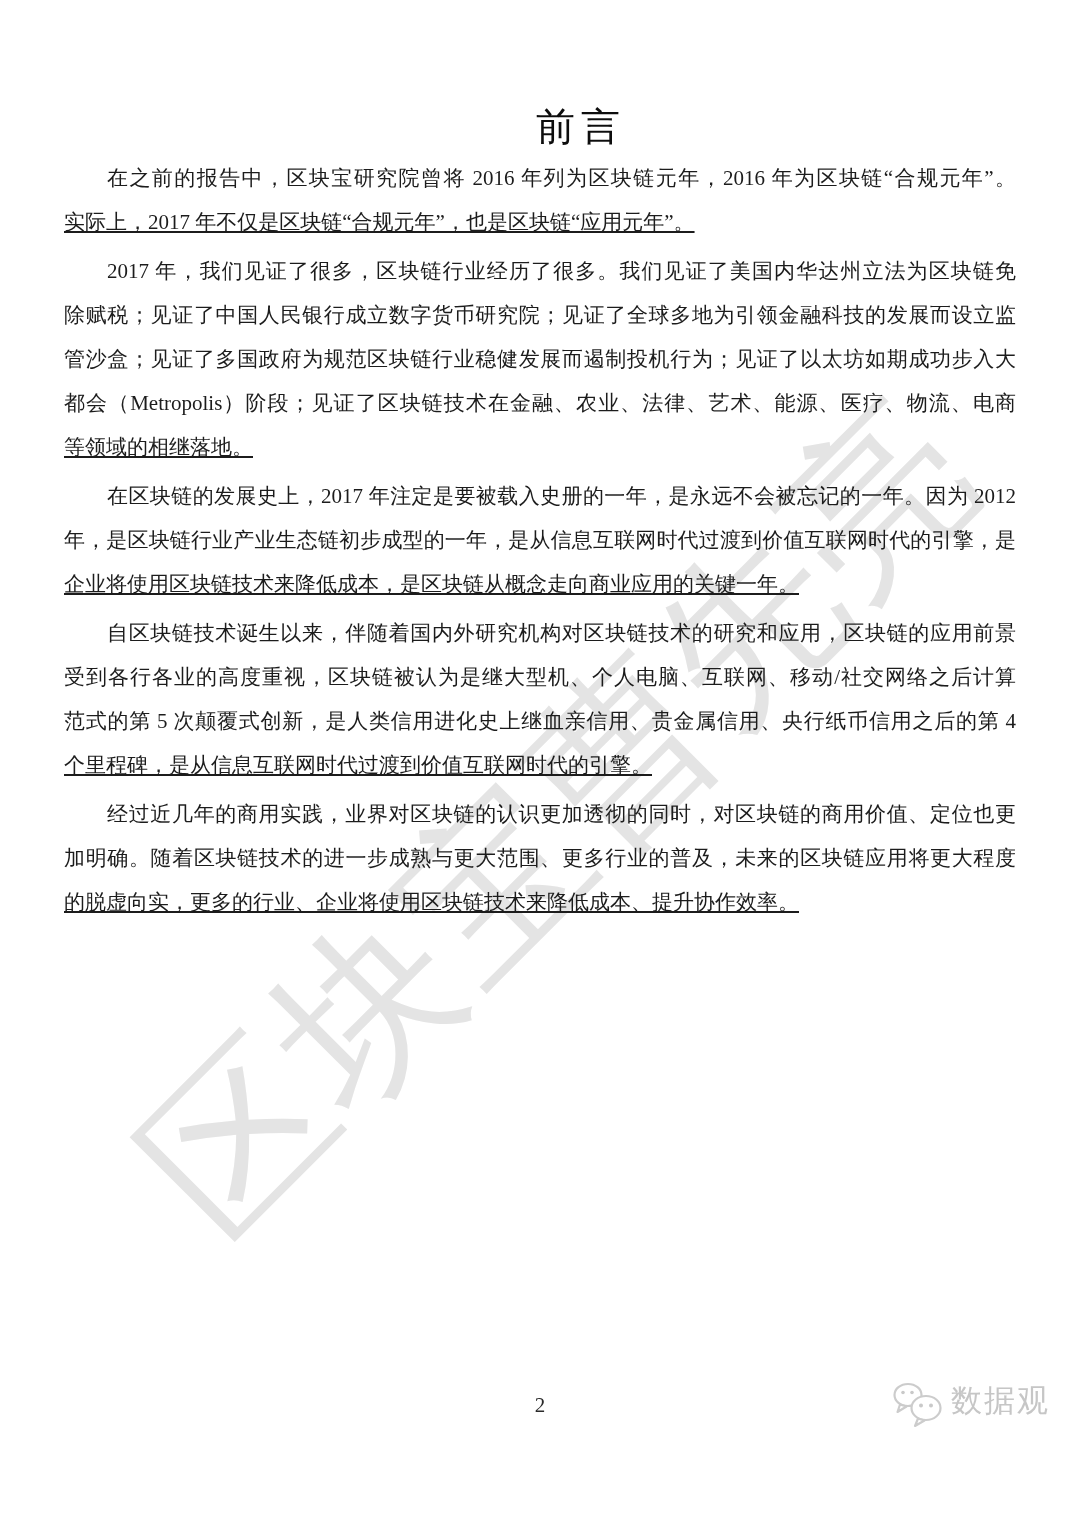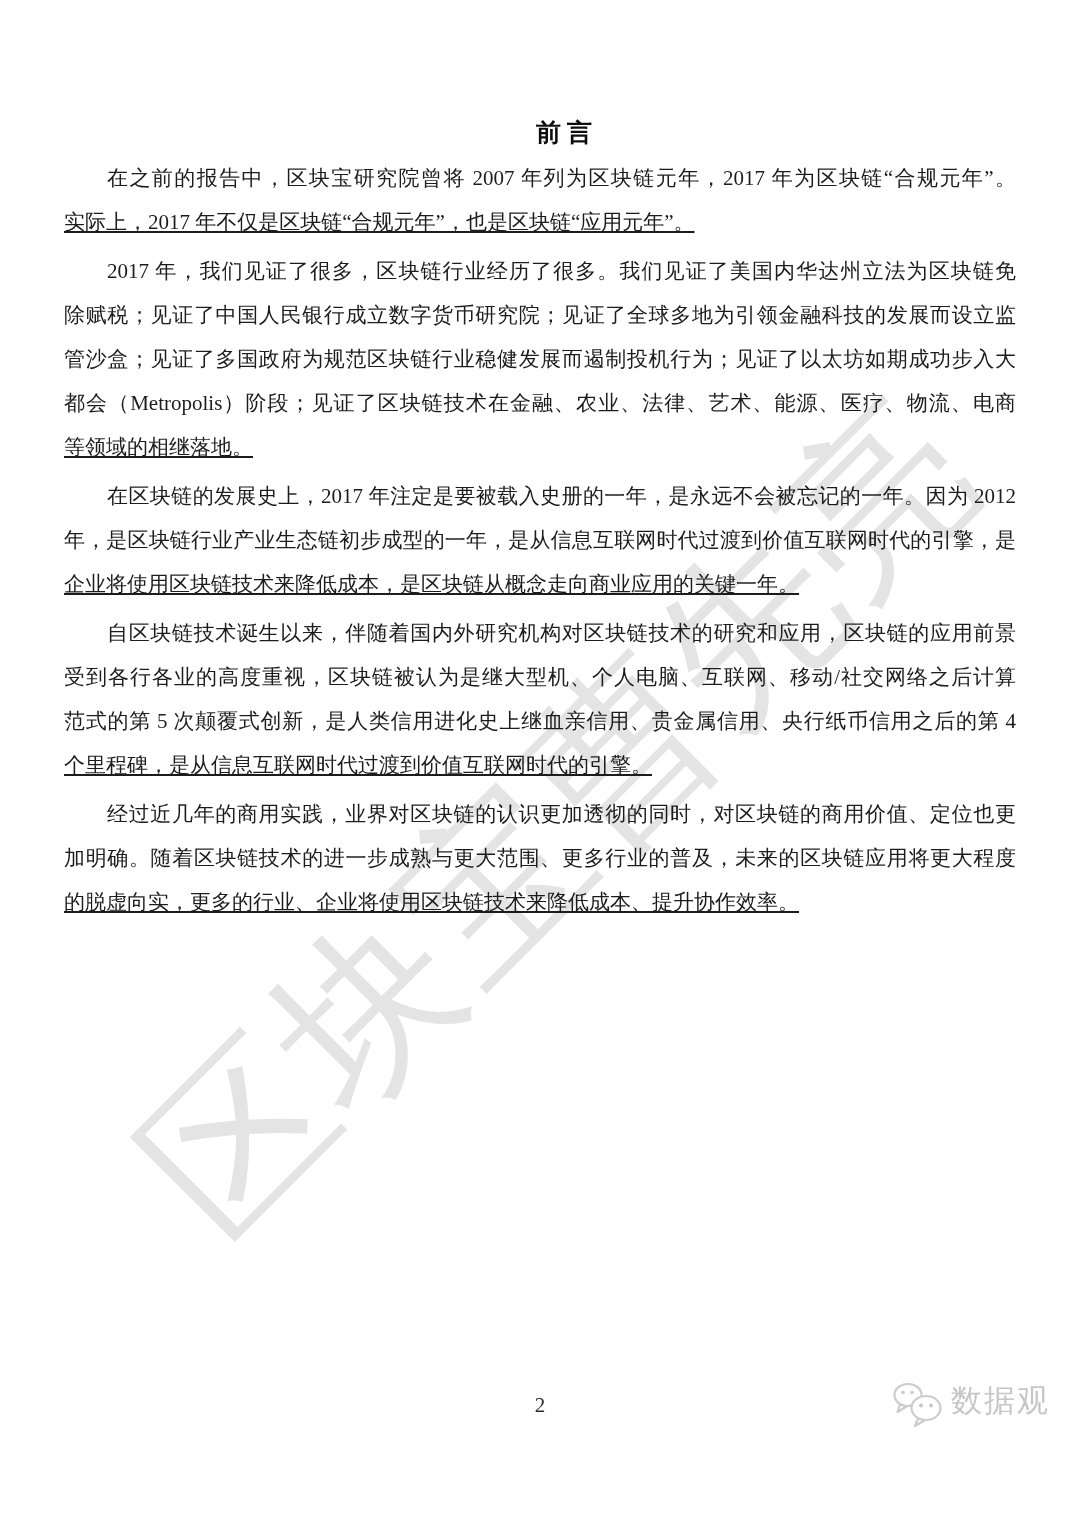--- a/index.html
+++ b/index.html
@@ -19,24 +19,24 @@
     white-space:nowrap;
     font-size:178px;
     letter-spacing:2px;
     color:#e4e4e4;
     transform:rotate(-45deg);
     z-index:0;
     user-select:none;
   }
   .doc-title{
     position:absolute;
-    left:536px;top:116px;
+    left:536px;top:100px;
     margin:0;
-    font-size:25px;
-    font-weight:bold;
+    font-size:39px;
+    font-weight:normal;
     letter-spacing:6px;
     color:#0d0d0d;
     white-space:nowrap;
     z-index:2;
   }
   .body-text{
     position:absolute;
     left:64px;top:156px;
     width:952px;
     z-index:2;
@@ -85,21 +85,21 @@
 
 <div class="page">
 
   <div class="watermark">区块宝曹先亮</div>
 
   <h1 class="doc-title">前言</h1>
 
   <div class="body-text">
 
     <div class="para">
-      <div class="ln first">在之前的报告中，区块宝研究院曾将 2007 年列为区块链元年，2017 年为区块链“合规元年”。</div>
+      <div class="ln first">在之前的报告中，区块宝研究院曾将 2016 年列为区块链元年，2016 年为区块链“合规元年”。</div>
       <div class="ln last">实际上，2017 年不仅是区块链“合规元年”，也是区块链“应用元年”。</div>
     </div>
 
     <div class="para">
       <div class="ln first">2017 年，我们见证了很多，区块链行业经历了很多。我们见证了美国内华达州立法为区块链免</div>
       <div class="ln">除赋税；见证了中国人民银行成立数字货币研究院；见证了全球多地为引领金融科技的发展而设立监</div>
       <div class="ln">管沙盒；见证了多国政府为规范区块链行业稳健发展而遏制投机行为；见证了以太坊如期成功步入大</div>
       <div class="ln">都会（Metropolis）阶段；见证了区块链技术在金融、农业、法律、艺术、能源、医疗、物流、电商</div>
       <div class="ln last">等领域的相继落地。</div>
     </div>

